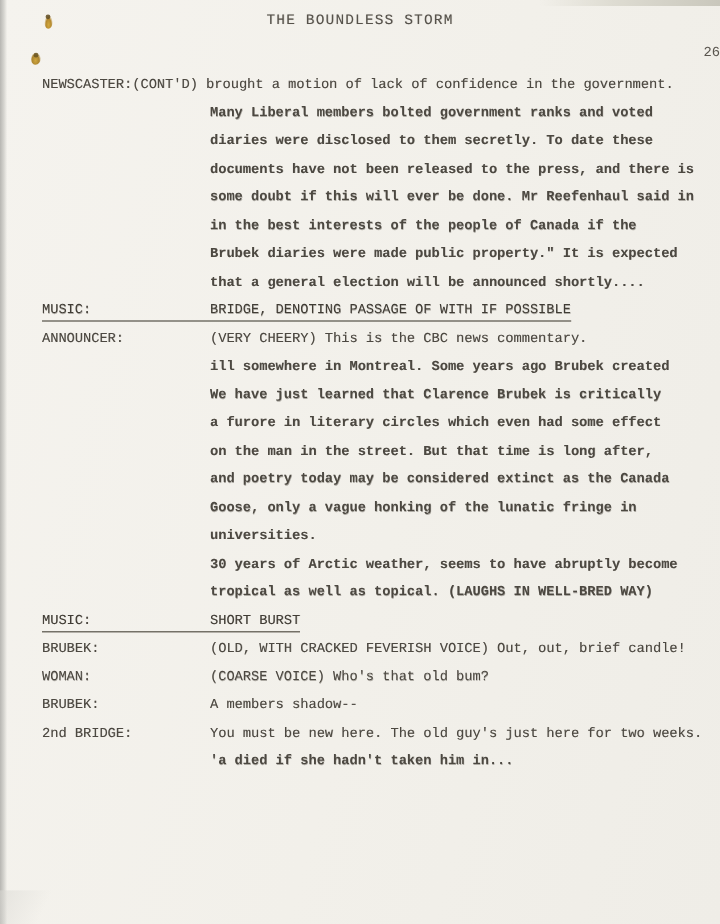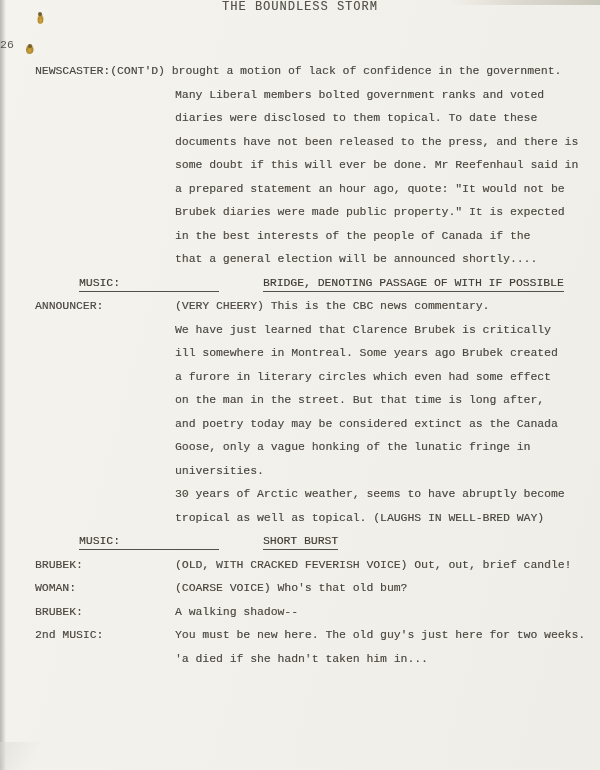--- a/index.html
+++ b/index.html
@@ -39,82 +39,80 @@
   .stain-2 {
     left: 26px; top: 44px; width: 8px; height: 10px;
     background: radial-gradient(ellipse at 45% 65%, #cfa63d 0%, #ab8430 50%, rgba(171,132,48,0) 78%);
   }
   .stain-2::after {
     content:""; position:absolute; left:2px; top:0; width:4px; height:4px;
     border-radius:50%; background:#64501f; opacity:.8;
   }
 
   .title {
-    position: absolute; left: 0; right: 0; top: 0;
+    position: absolute; left: 0; right: 0; top: 10px;
     text-align: center; font-size: 12px; letter-spacing: 1px;
     color: #56524b;
     text-shadow: 0.3px 0.4px 0.6px rgba(75,70,60,.35);
     white-space: pre;
   }
   .page-number {
     position: absolute; left: 0; right: 0; top: 38px;
-    text-align: left; font-size: 11.5px; color: #5a564f;
+    text-align: right; font-size: 11.5px; color: #5a564f;
     white-space: pre;
   }
 
   .script-body {
     position: absolute; left: 35px; top: 60px; width: 560px;
     font-size: 11.4px; line-height: 23.5px;
     text-shadow: 0.3px 0.4px 0.5px rgba(62,57,49,.38);
   }
   .line { white-space: pre; height: 23.5px; }
   .speaker { display: inline-block; width: 140px; vertical-align: baseline; }
   .speaker.joined { width: auto; }
-  .cont { padding-left: 140px; }
+  .cont { padding-left: 140px; font-weight: bold; }
   .music { color: #403c35; }
   .music .speaker, .music .dialogue {
     display: inline-block; line-height: 15px;
     border-bottom: 1px solid #555148;
-    margin-left: 44px;
   }
 </style>
 </head>
 <body>
 
 <div class="paper">
   <div class="edge-left"></div>
   <div class="edge-top-right"></div>
   <div class="edge-corner-bl"></div>
   <div class="stain stain-1"></div>
   <div class="stain stain-2"></div>
 
   <div class="title">THE BOUNDLESS STORM</div>
   <div class="page-number">26</div>
 
   <div class="script-body">
       <div class="line"><span class="speaker joined">NEWSCASTER:</span><span class="dialogue">(CONT'D) brought a motion of lack of confidence in the government.</span></div>
       <div class="line cont"><span class="dialogue">Many Liberal members bolted government ranks and voted</span></div>
-      <div class="line cont"><span class="dialogue">diaries were disclosed to them topical. To date these</span></div>
+      <div class="line cont"><span class="dialogue">diaries were disclosed to them secretly. To date these</span></div>
       <div class="line cont"><span class="dialogue">documents have not been released to the press, and there is</span></div>
       <div class="line cont"><span class="dialogue">some doubt if this will ever be done. Mr Reefenhaul said in</span></div>
-      <div class="line cont"><span class="dialogue">a prepared statement an hour ago, quote: "It would not be</span></div>
+      <div class="line cont"><span class="dialogue">in the best interests of the people of Canada if the</span></div>
       <div class="line cont"><span class="dialogue">Brubek diaries were made public property." It is expected</span></div>
-      <div class="line cont"><span class="dialogue">in the best interests of the people of Canada if the</span></div>
       <div class="line cont"><span class="dialogue">that a general election will be announced shortly....</span></div>
       <div class="line music"><span class="speaker">MUSIC:</span><span class="dialogue">BRIDGE, DENOTING PASSAGE OF WITH IF POSSIBLE</span></div>
       <div class="line"><span class="speaker">ANNOUNCER:</span><span class="dialogue">(VERY CHEERY) This is the CBC news commentary.</span></div>
+      <div class="line cont"><span class="dialogue">ill somewhere in Montreal. Some years ago Brubek created</span></div>
       <div class="line cont"><span class="dialogue">We have just learned that Clarence Brubek is critically</span></div>
-      <div class="line cont"><span class="dialogue">ill somewhere in Montreal. Some years ago Brubek created</span></div>
       <div class="line cont"><span class="dialogue">a furore in literary circles which even had some effect</span></div>
       <div class="line cont"><span class="dialogue">on the man in the street. But that time is long after,</span></div>
       <div class="line cont"><span class="dialogue">and poetry today may be considered extinct as the Canada</span></div>
       <div class="line cont"><span class="dialogue">Goose, only a vague honking of the lunatic fringe in</span></div>
       <div class="line cont"><span class="dialogue">universities.</span></div>
       <div class="line cont"><span class="dialogue">30 years of Arctic weather, seems to have abruptly become</span></div>
       <div class="line cont"><span class="dialogue">tropical as well as topical. (LAUGHS IN WELL-BRED WAY)</span></div>
       <div class="line music"><span class="speaker">MUSIC:</span><span class="dialogue">SHORT BURST</span></div>
       <div class="line"><span class="speaker">BRUBEK:</span><span class="dialogue">(OLD, WITH CRACKED FEVERISH VOICE) Out, out, brief candle!</span></div>
       <div class="line"><span class="speaker">WOMAN:</span><span class="dialogue">(COARSE VOICE) Who's that old bum?</span></div>
-      <div class="line"><span class="speaker">BRUBEK:</span><span class="dialogue">A walking shadow--</span></div>
-      <div class="line"><span class="speaker">2nd MUSIC:</span><span class="dialogue">You must be new here. The old guy's just here for two weeks.</span></div>
+      <div class="line"><span class="speaker">BRUBEK:</span><span class="dialogue">A members shadow--</span></div>
+      <div class="line"><span class="speaker">2nd BRIDGE:</span><span class="dialogue">You must be new here. The old guy's just here for two weeks.</span></div>
       <div class="line cont"><span class="dialogue">'a died if she hadn't taken him in...</span></div>
     </div>
 </div>
 
 </body></html>

